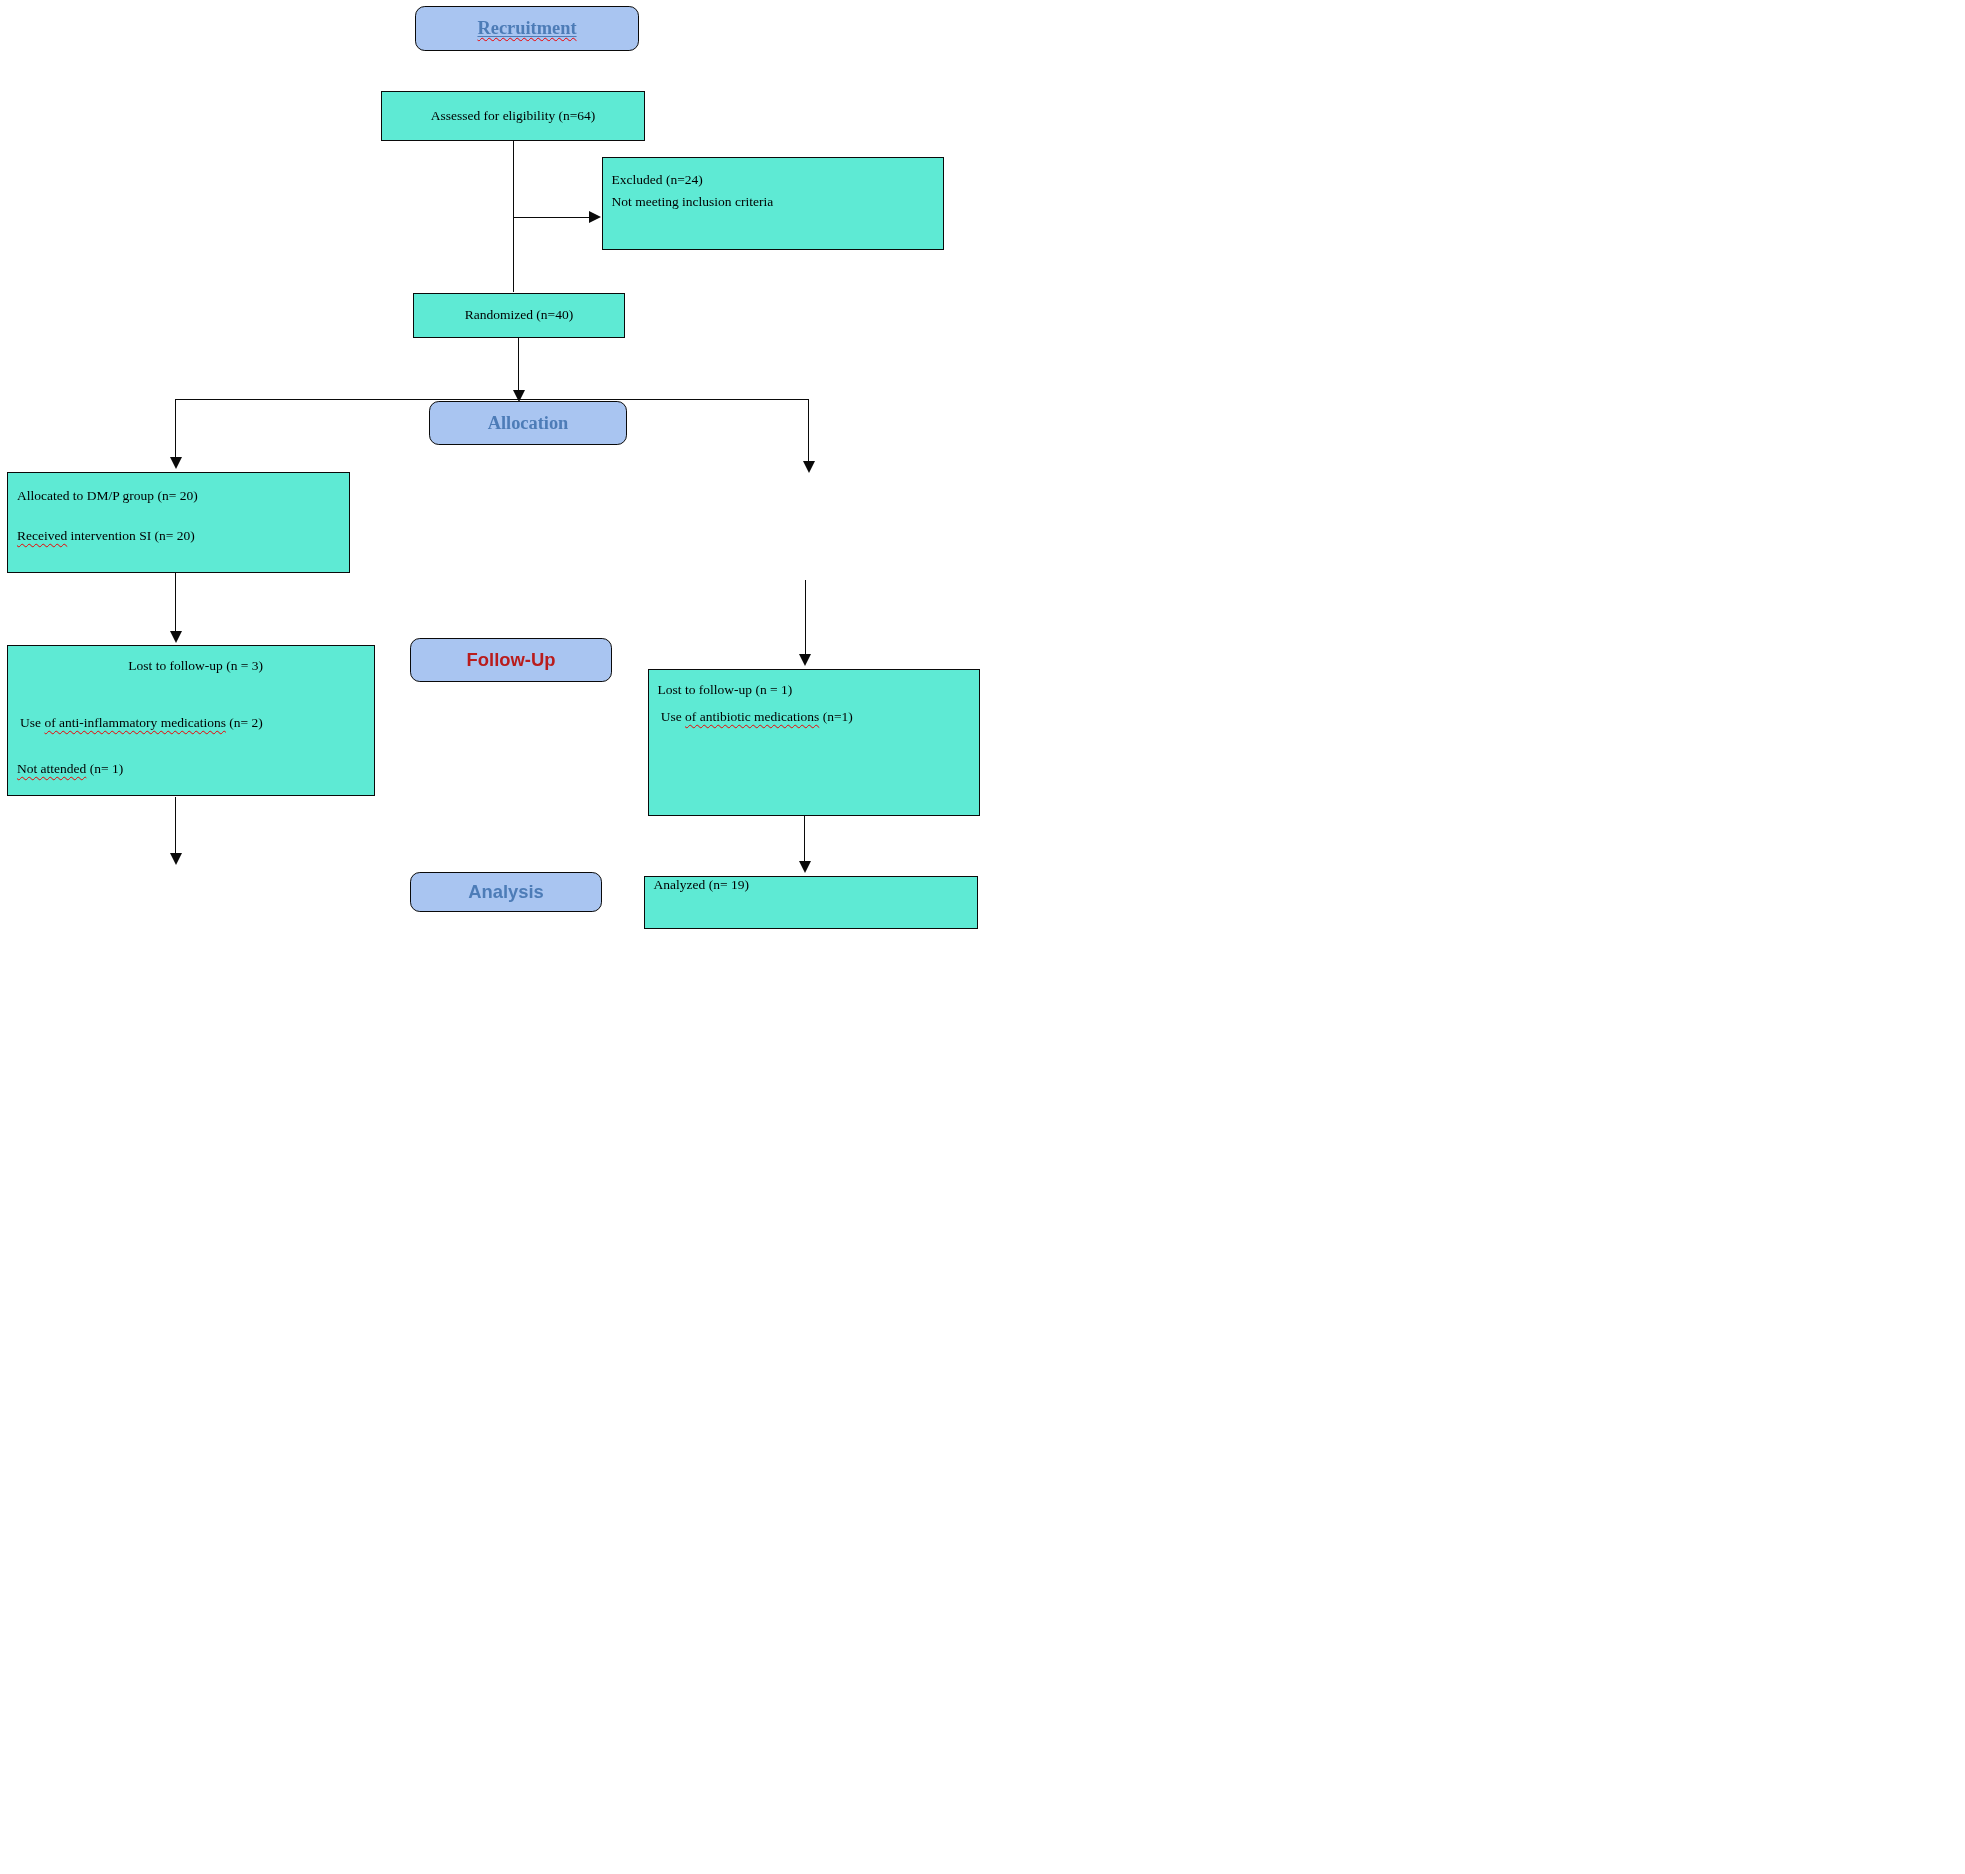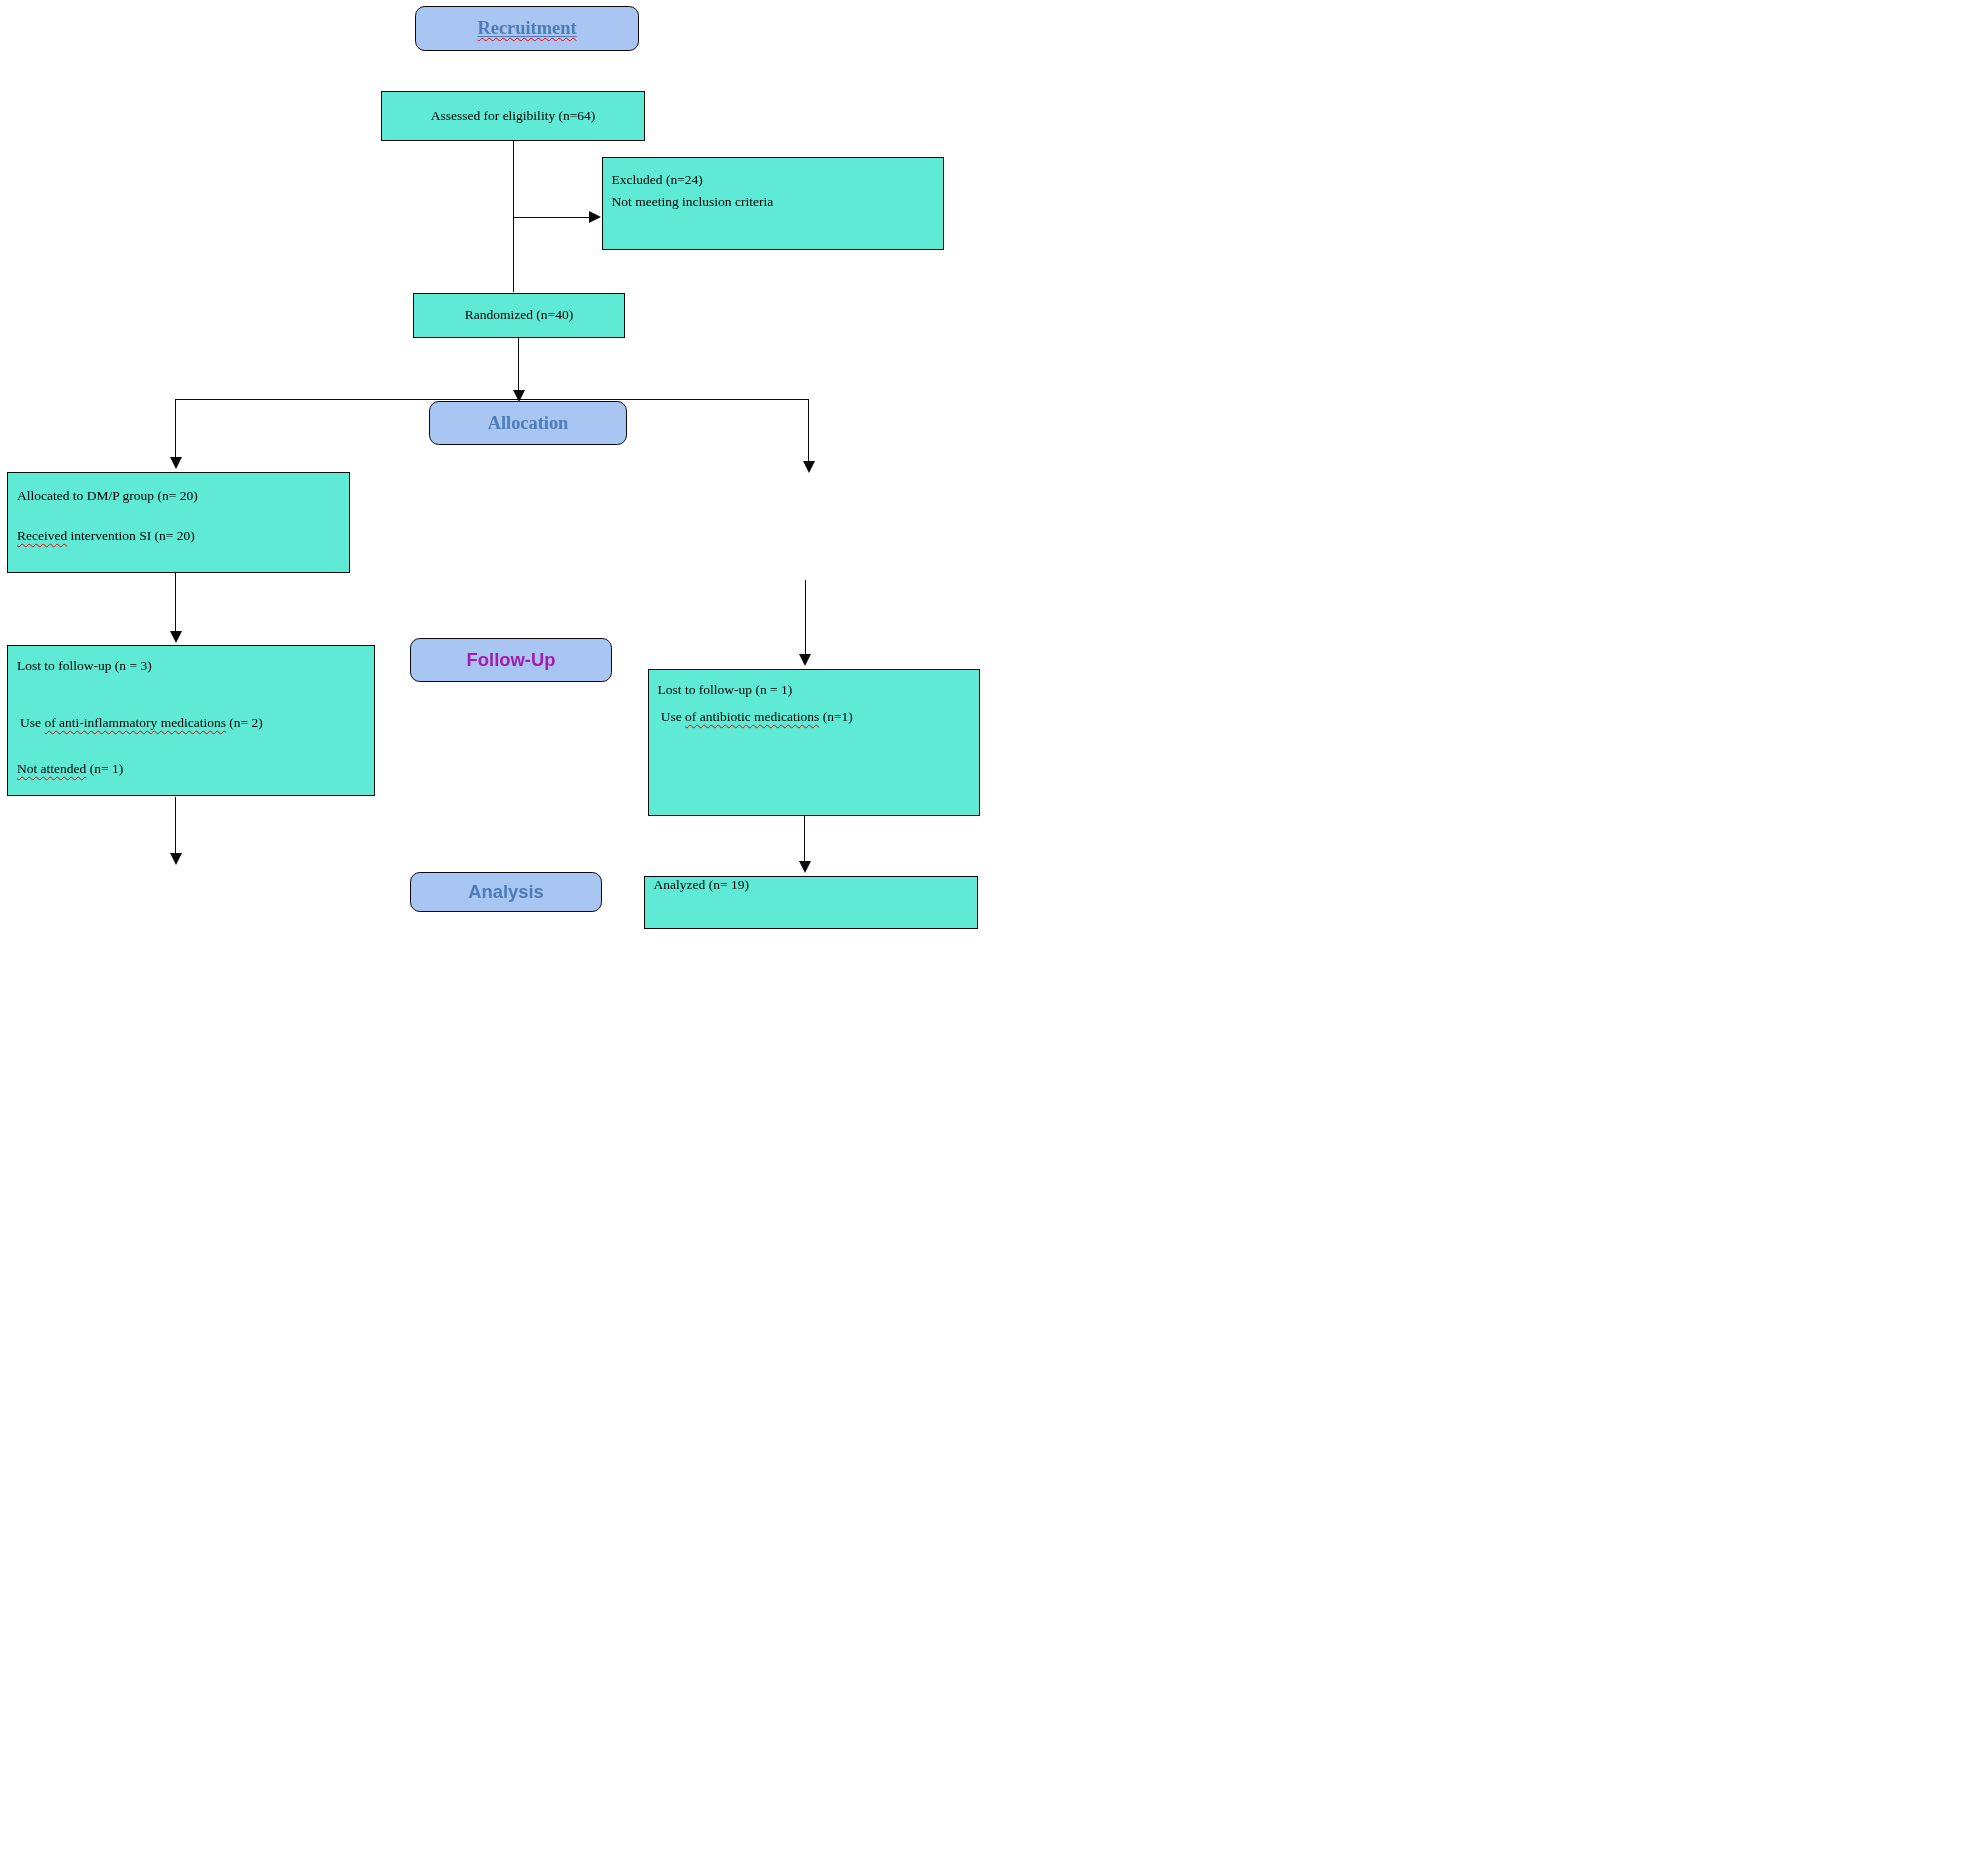--- a/index.html
+++ b/index.html
@@ -87,21 +87,21 @@
   <div class="arrow-down" style="left:799px;top:861px;"></div>
 
   <div class="banner serif" style="left:415px;top:5.5px;width:224px;height:45px;background:#a9c5f1;color:#4d7cb7;">
     <span class="u-solid"><span class="sp">Recruitment</span></span>
   </div>
 
   <div class="banner serif" style="left:429px;top:401px;width:198px;height:44px;background:#a9c5f1;color:#4d7cb7;">
     <span>Allocation</span>
   </div>
 
-  <div class="banner sans" style="left:410px;top:638px;width:202px;height:44px;background:#a9c5f1;color:#a21caf;">
+  <div class="banner sans" style="left:410px;top:638px;width:202px;height:44px;background:#a9c5f1;color:#b91c1c;">
     <span>Follow-Up</span>
   </div>
 
   <div class="banner sans" style="left:410px;top:872px;width:192px;height:40px;background:#a9c5f1;color:#4d7cb7;">
     <span>Analysis</span>
   </div>
 
   <div class="box center" style="left:381px;top:91px;width:264px;height:50px;">
     <span>Assessed for eligibility (n=64)</span>
   </div>
@@ -117,21 +117,21 @@
 
   <div class="box" style="left:7.4px;top:472px;width:343px;height:101px;">
     <div class="bline" style="top:15.3px;">Allocated to DM/P group (n= 20)</div>
     <div class="bline" style="top:55px;">
       <span class="sp">Received</span><span> intervention SI (n= 20)</span>
     </div>
   </div>
 
 
   <div class="box" style="left:7.4px;top:645px;width:368px;height:151px;">
-    <div class="bline" style="top:12.3px;">Lost to follow-up (n = 3)</div>
+    <div class="bline" style="top:12.3px;text-align:center;">Lost to follow-up (n = 3)</div>
     <div class="bline" style="top:69px;text-indent:3.1px;">
       <span>Use </span><span class="sp">of anti-inflammatory medications</span><span> (n= 2)</span>
     </div>
     <div class="bline" style="top:115px;">
       <span class="sp">Not attended</span><span> (n= 1)</span>
     </div>
   </div>
 
   <div class="box" style="left:648px;top:669px;width:332px;height:147px;">
     <div class="bline" style="top:12.3px;">Lost to follow-up (n = 1)</div>

